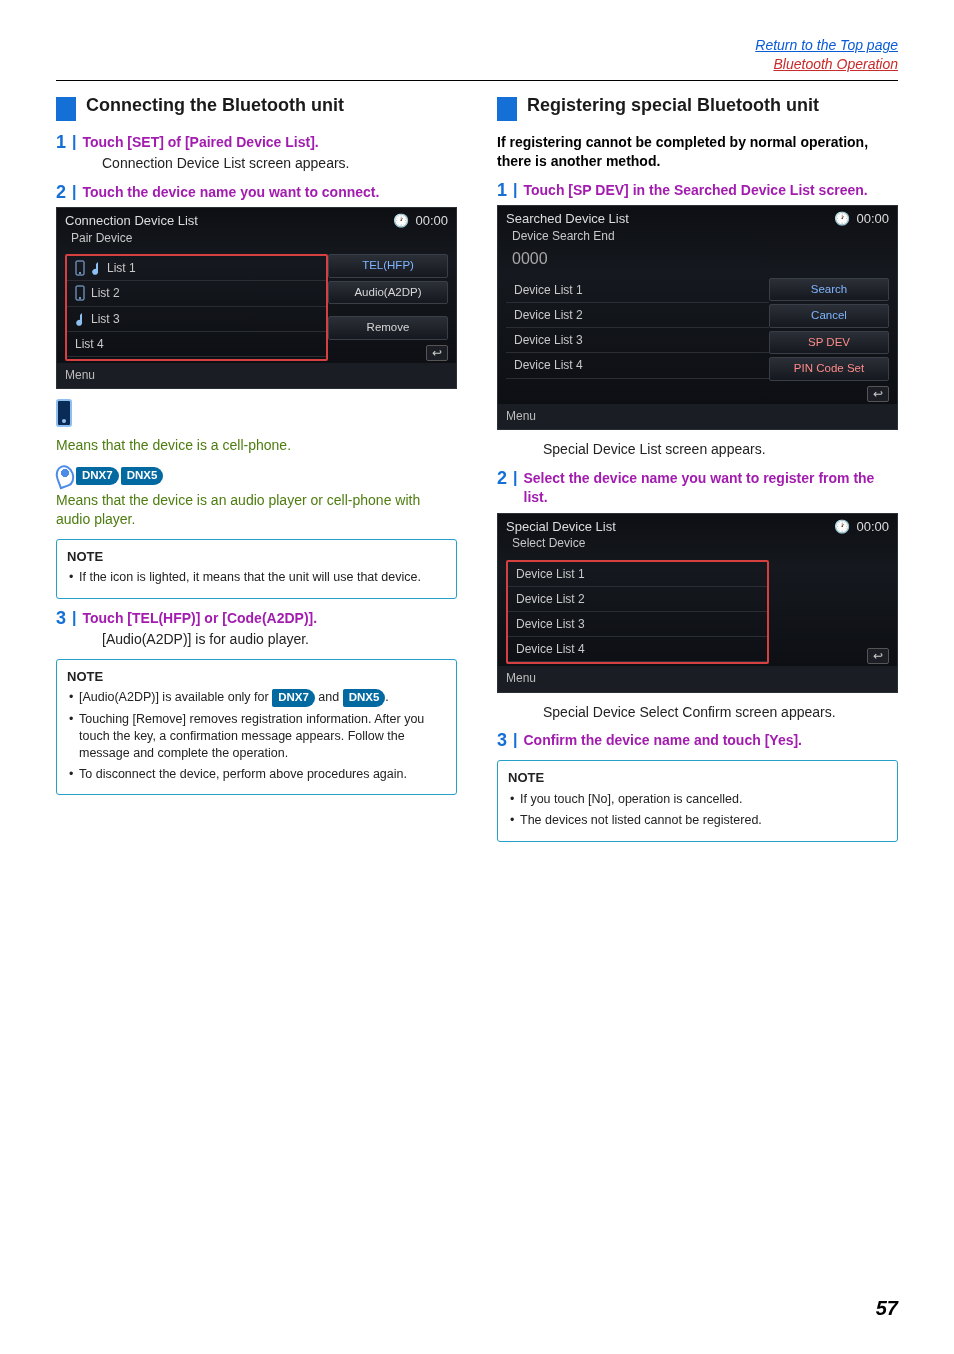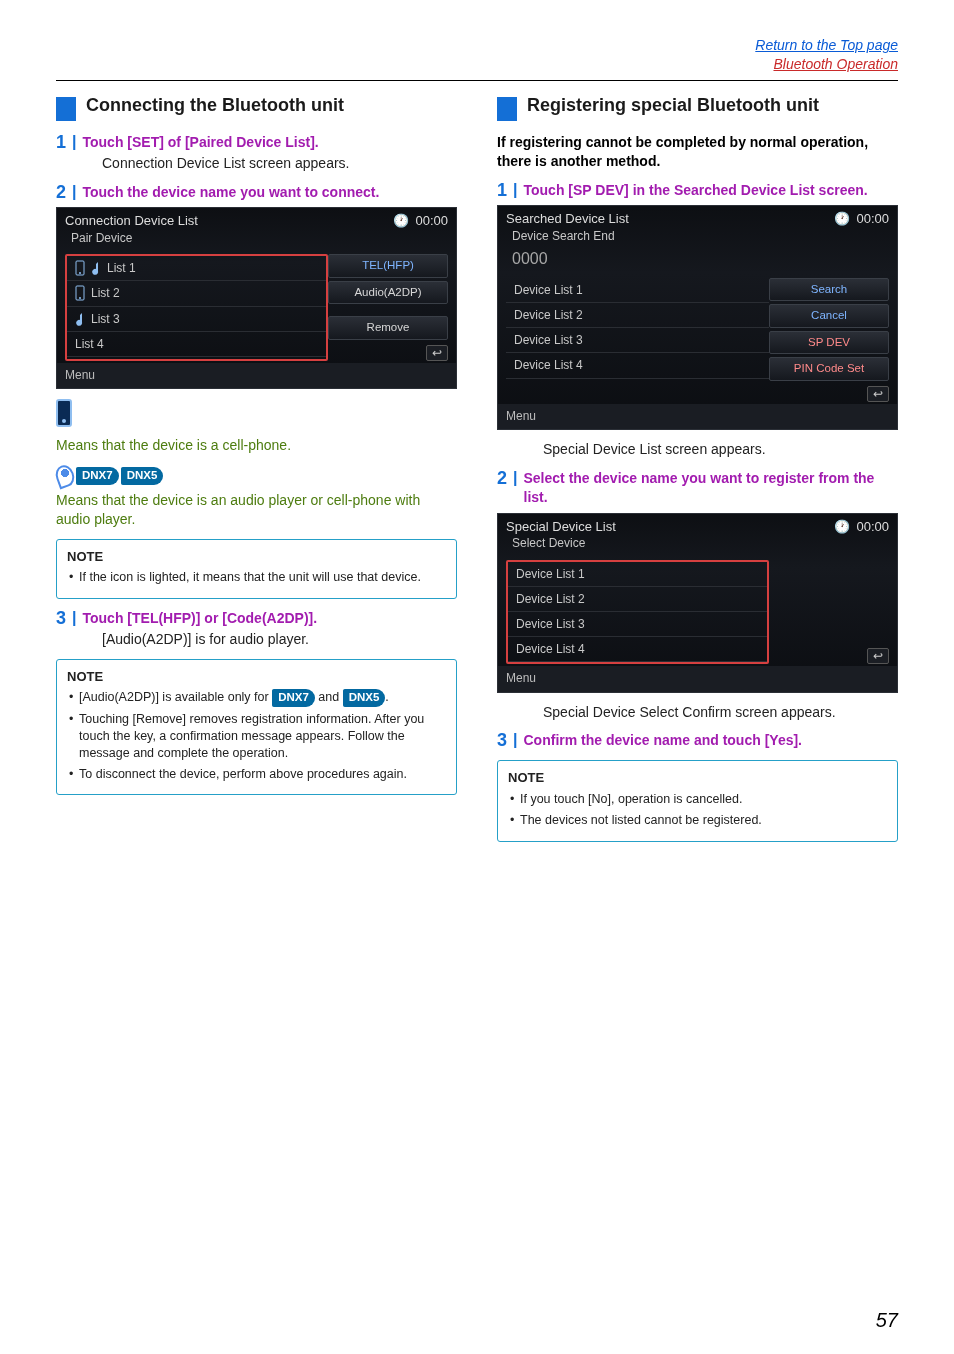--- a/index.html
+++ b/index.html
@@ -56,21 +56,21 @@
   .dnx-row { display: flex; align-items: center; gap: 2px; margin: 6px 0 4px 0; }
   .note-icon { display:inline-block; width:18px; height:22px; background: radial-gradient(circle at 8px 6px, #4d8be8 4px, transparent 4px); border:2px solid #4d8be8; border-radius:50% 50% 50% 0; transform: rotate(-20deg); }
   .dnx-badge { display:inline-block; background:#0369a1; color:#fff; font-weight:700; font-size:11.5px; padding:1px 6px 1px 6px; border-radius:2px 10px 10px 2px; }
   .note-box { border: 1px solid #25a0c8; border-radius: 3px; padding: 8px 10px; margin: 10px 0; font-size: 12.5px; color: #222; }
   .note-box .note-title { font-weight: 700; margin-bottom: 4px; font-size: 13px; }
   .note-box ul { list-style: none; padding-left: 2px; }
   .note-box li { position: relative; padding-left: 10px; margin-bottom: 4px; line-height: 1.35; }
   .note-box li::before { content: "•"; position: absolute; left: 0; top: 0; }
   .lead-para { font-weight: 700; font-size: 14px; margin: 6px 0 10px 0; }
   .sdl-count { padding: 0 4px 4px 14px; font-size: 16px; color: #a7a7a7; }
-  .page-num { position: absolute; bottom: 20px; right: 56px; font-weight: 400; font-style: italic; font-size: 20px; }
+  .page-num { position: absolute; bottom: 32px; right: 56px; font-weight: 700; font-style: italic; font-size: 20px; }
   .mini-svg { width: 10px; height: 16px; }
 </style>
 </head>
 <body>
 
 <div class="page">
   <div class="header-links">
     <span class="top-link">Return to the Top page</span><br>
     <span class="section-link">Bluetooth Operation</span>
   </div>

